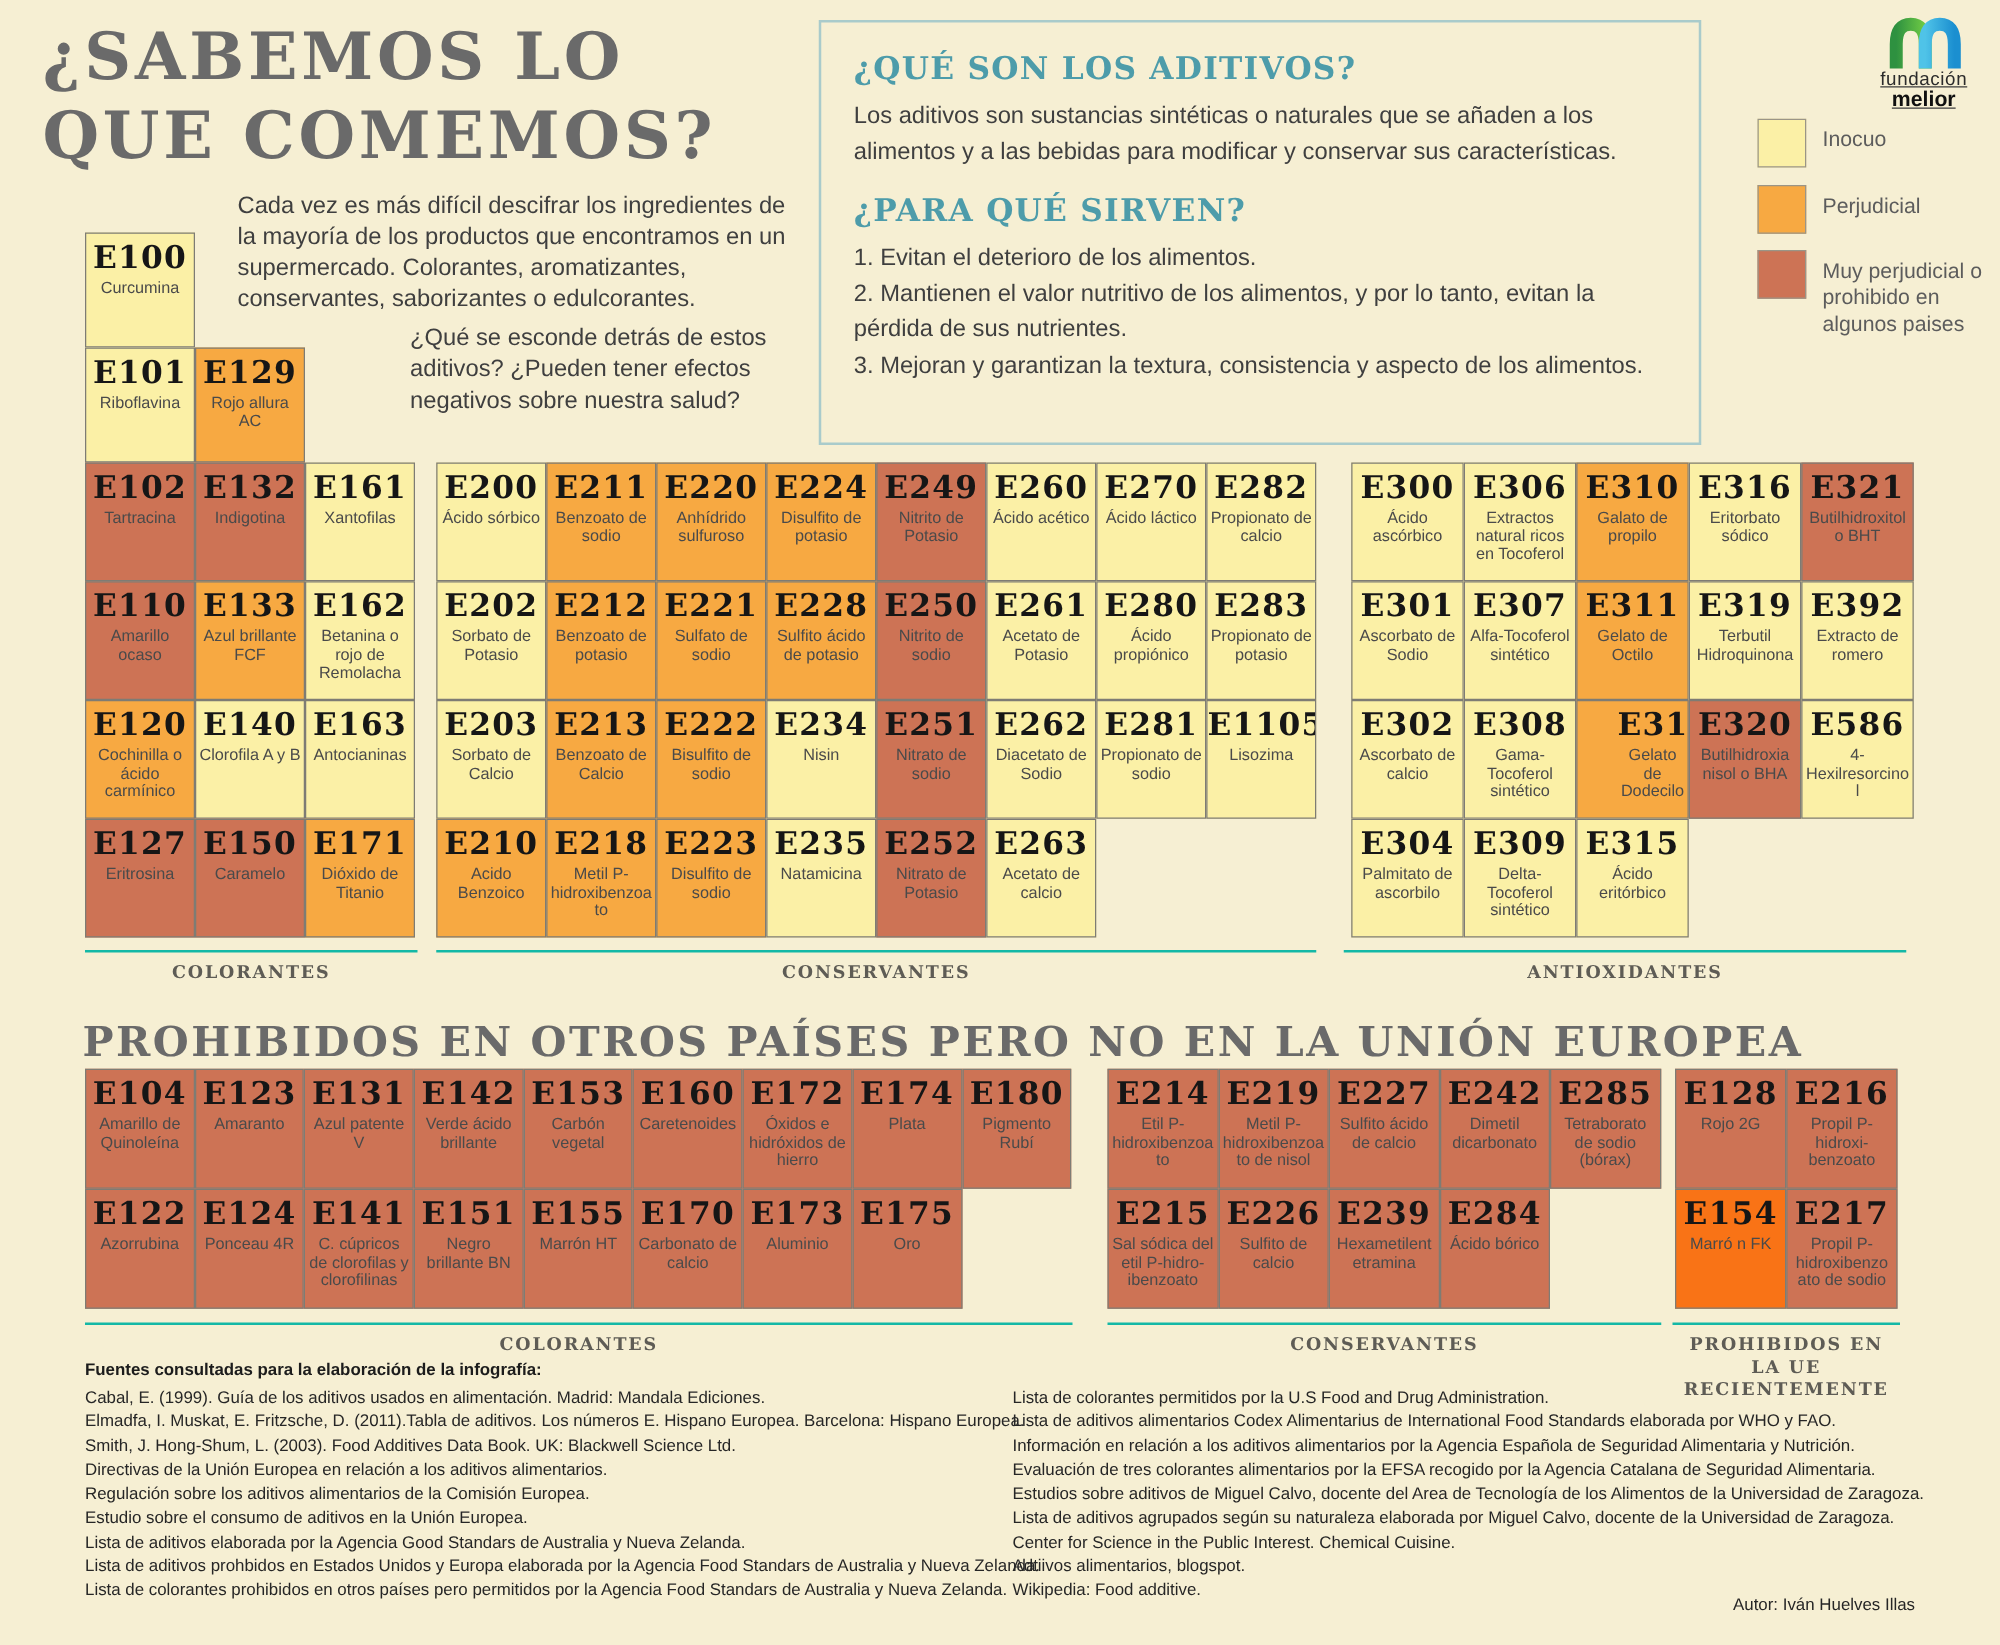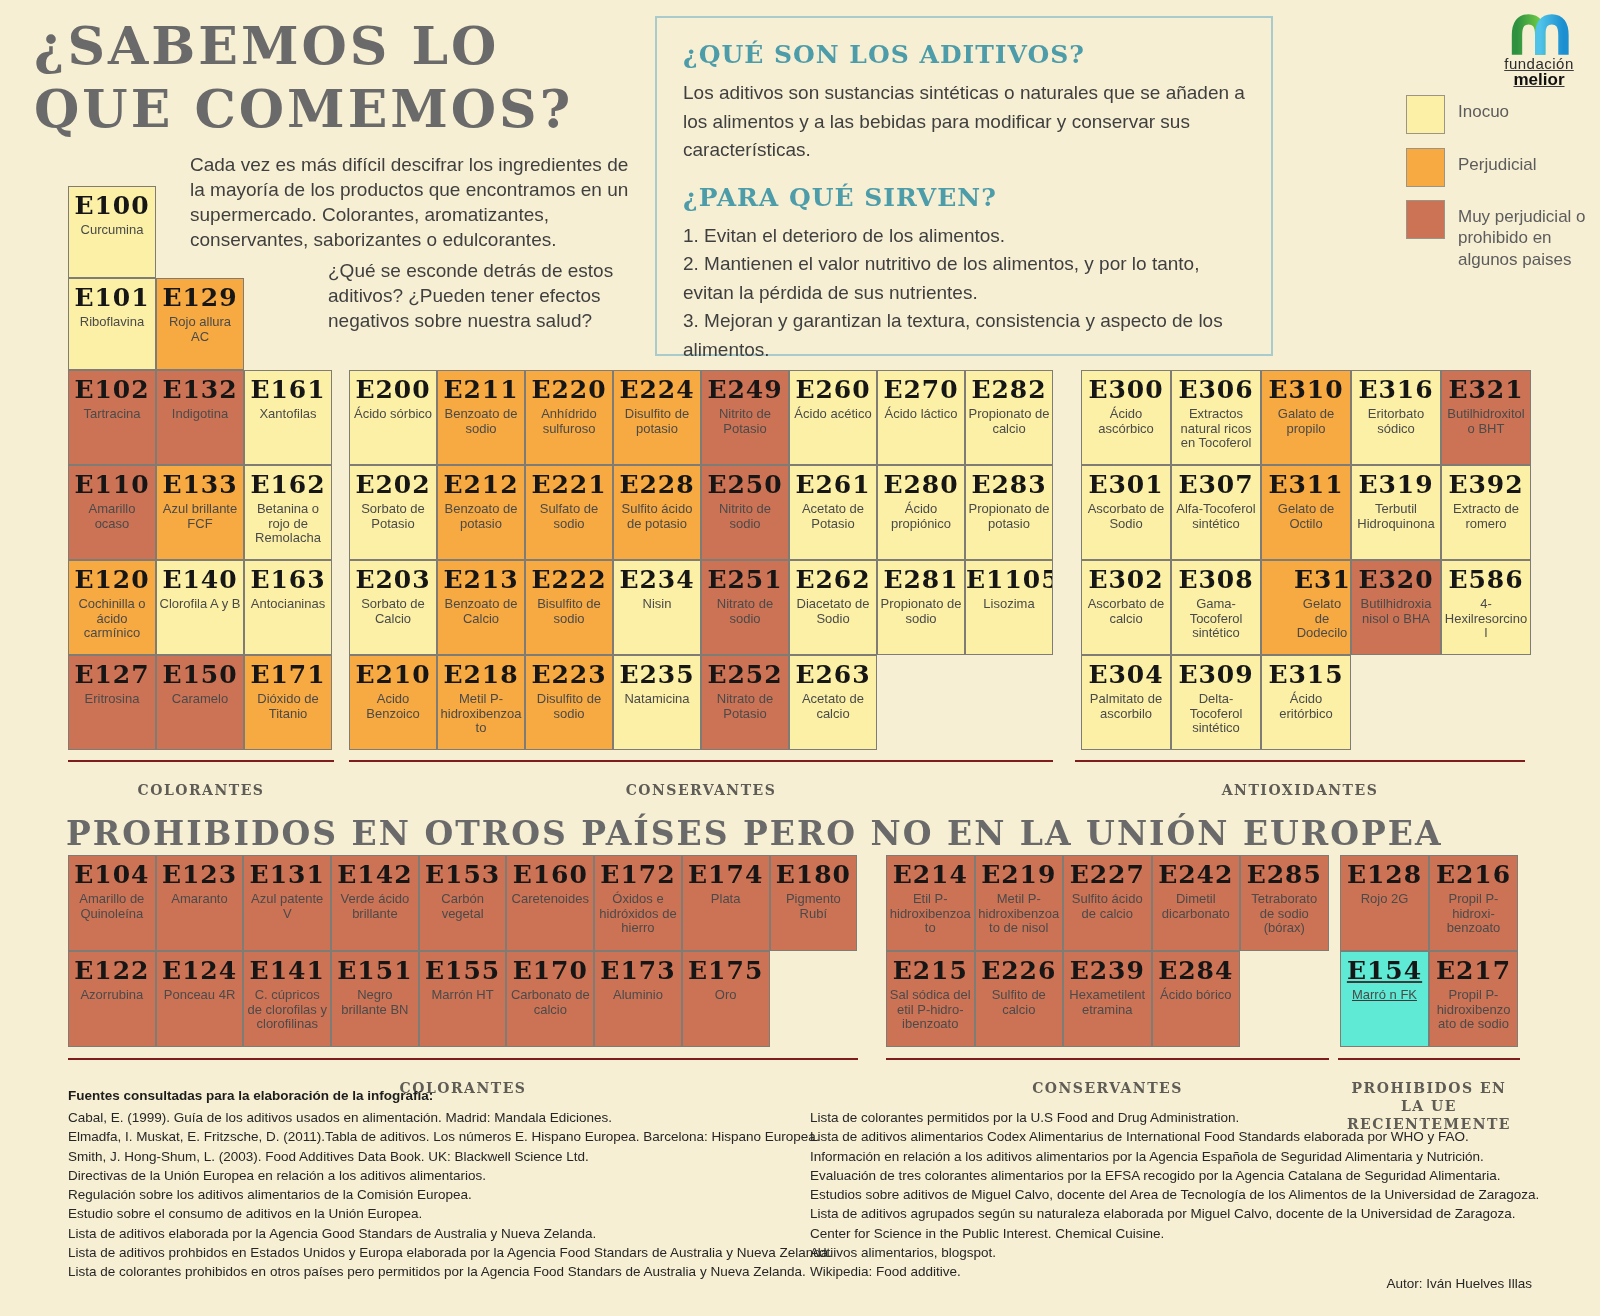--- a/index.html
+++ b/index.html
@@ -15,21 +15,21 @@
   #main-title{
     left:34px;top:14px;width:560px;
     font-family:"DejaVu Serif",serif;font-weight:bold;
     font-size:52px;line-height:1.22;letter-spacing:3px;color:#6A6A6A;
   }
   #intro-p1{left:190px;top:152px;width:455px;font-size:19px;line-height:1.32;color:#3F3F3F;}
   #intro-p2{left:328px;top:258px;width:318px;font-size:19px;line-height:1.32;color:#3F3F3F;}
 
   
   #info-box{
-    left:655px;top:16px;width:618px;height:340px;
+    left:655px;top:16px;width:706px;height:340px;
     border:2px solid #A9CBCB;box-sizing:border-box;
     padding:22px 26px 16px 26px;
   }
   .teal-heading{
     font-family:"DejaVu Serif",serif;font-weight:bold;
     font-size:25px;letter-spacing:1px;color:#4D9CAA;margin:0 0 10px 0;
   }
   #info-box p{font-size:19px;line-height:1.5;margin:0 0 18px 0;color:#3F3F3F;}
   .numbered-line{font-size:19px;line-height:1.5;color:#3F3F3F;}
 
@@ -63,21 +63,21 @@
   }
   .tile .name{
     display:block;font-size:13px;line-height:1.14;color:#4A4A4A;
     padding:2px 2px 0 2px;word-break:break-word;
   }
   .tile.empty{border:none;background:transparent !important;}
 
   
   .group-label{
     position:absolute;text-align:center;
-    border-top:2px solid #7f1d1d;padding-top:19px;
+    border-top:2px solid #14b8a6;padding-top:7px;
     font-family:"DejaVu Serif",serif;font-weight:bold;
     font-size:14px;letter-spacing:1.5px;color:#5E5C55;line-height:1.3;
   }
   #lbl-col1{left:68px;top:760px;width:266px;}
   #lbl-con1{left:349px;top:760px;width:704px;}
   #lbl-ant1{left:1075px;top:760px;width:450px;}
   #lbl-col2{left:68px;top:1058px;width:790px;}
   #lbl-con2{left:886px;top:1058px;width:443px;}
   #lbl-ue2{left:1338px;top:1058px;width:182px;}
 
@@ -538,21 +538,21 @@
   </div>
 <div class="grid" id="g-ue2">
     <div class="tile" style="background-color: rgb(205, 115, 85);">
       <span class="code">E128</span>
       <span class="name">Rojo 2G</span>
     </div>
     <div class="tile" style="background-color: rgb(205, 115, 85);">
       <span class="code">E216</span>
       <span class="name">Propil P- hidroxi- benzoato</span>
     </div>
-    <div class="tile" style="background-color: #5eead4; text-decoration: underline;">
+    <div class="tile" style="background-color: #f97316;">
       <span class="code">E154</span>
       <span class="name">Marró n FK</span>
     </div>
     <div class="tile" style="background-color: rgb(205, 115, 85);">
       <span class="code">E217</span>
       <span class="name">Propil P- hidroxibenzo ato de sodio</span>
     </div>
   </div>
 
 <div class="group-label" id="lbl-col2">COLORANTES</div>

